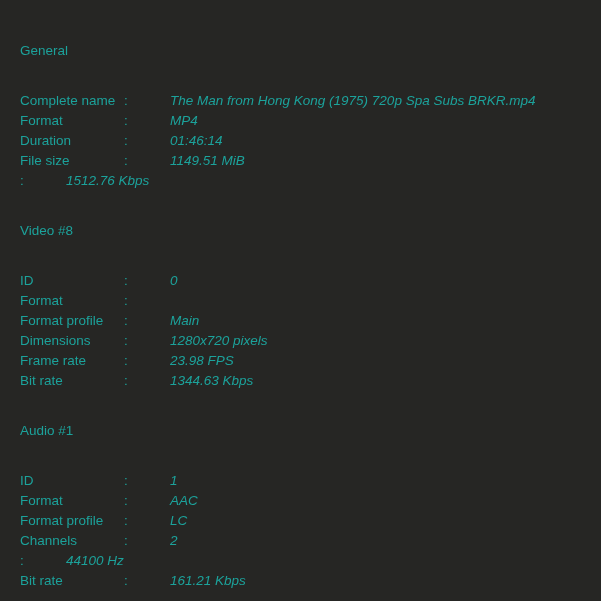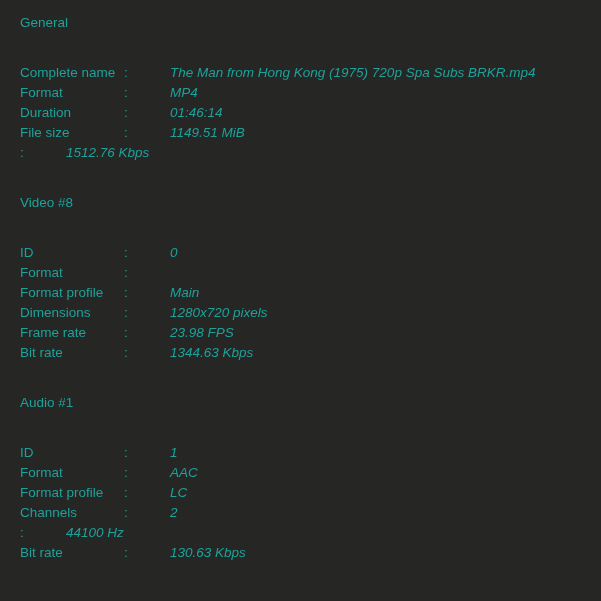--- a/index.html
+++ b/index.html
@@ -18,20 +18,21 @@
     background: var(--background, #262624);
     color: var(--text, #1CA29B);
     font-family: "Liberation Sans", sans-serif;
     font-size: 13.5px;
     -webkit-font-smoothing: antialiased;
   }
   .panel {
     padding: 13px 4px 0 20px;
     width: 601px;
     height: 527px;
+    margin-top: 28px;
   }
   .section-header {
     height: 20px;
     line-height: 20px;
     white-space: nowrap;
   }
   .rows {
     margin: 30px 0 30px 0;
   }
   .row {
@@ -150,18 +151,18 @@
         <span class="sep">:</span>
         <span class="val">2</span>
       </div>
       <div class="row">
         <span class="sep">:</span>
         <span class="val">44100 Hz</span>
       </div>
       <div class="row">
         <span class="lbl">Bit rate</span>
         <span class="sep">:</span>
-        <span class="val">130.63 Kbps</span>
+        <span class="val">161.21 Kbps</span>
       </div>
     </div>
   </section>
 
 </div>
 
 </body></html>

